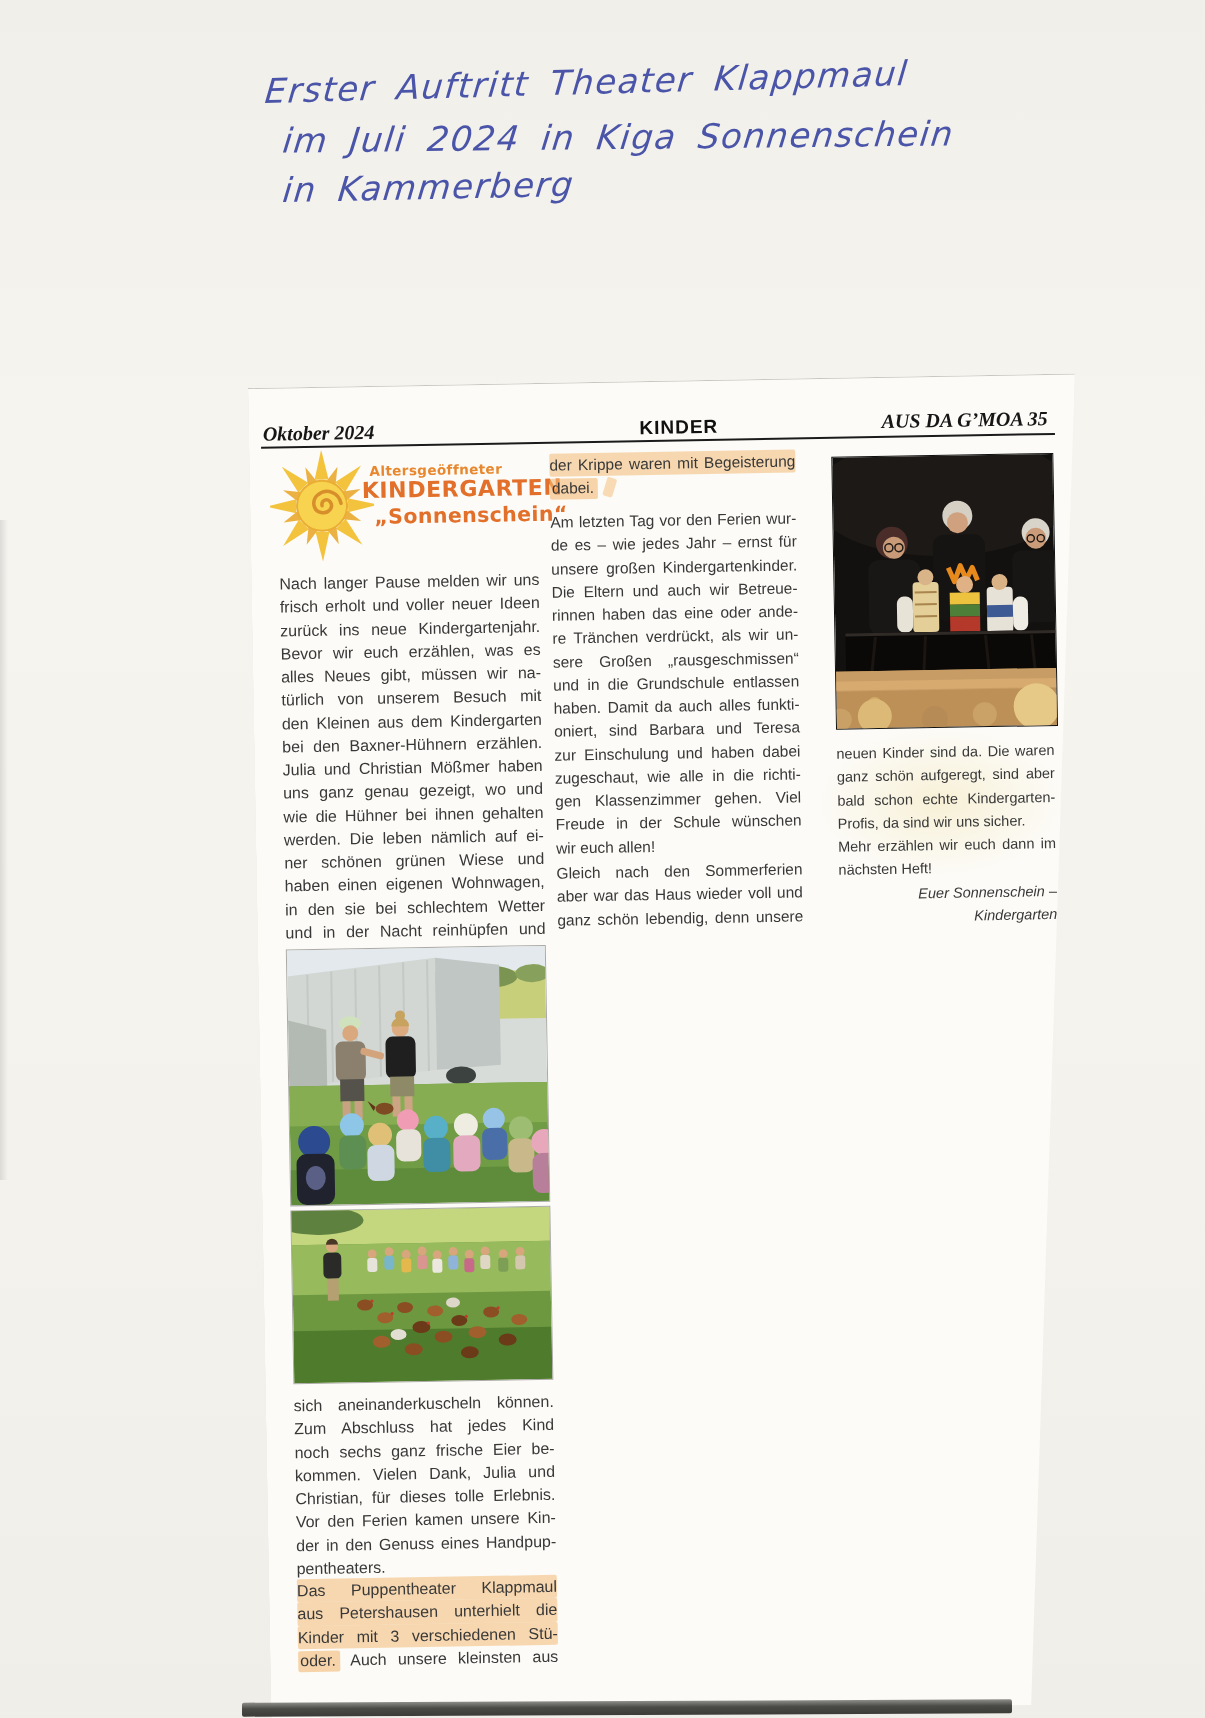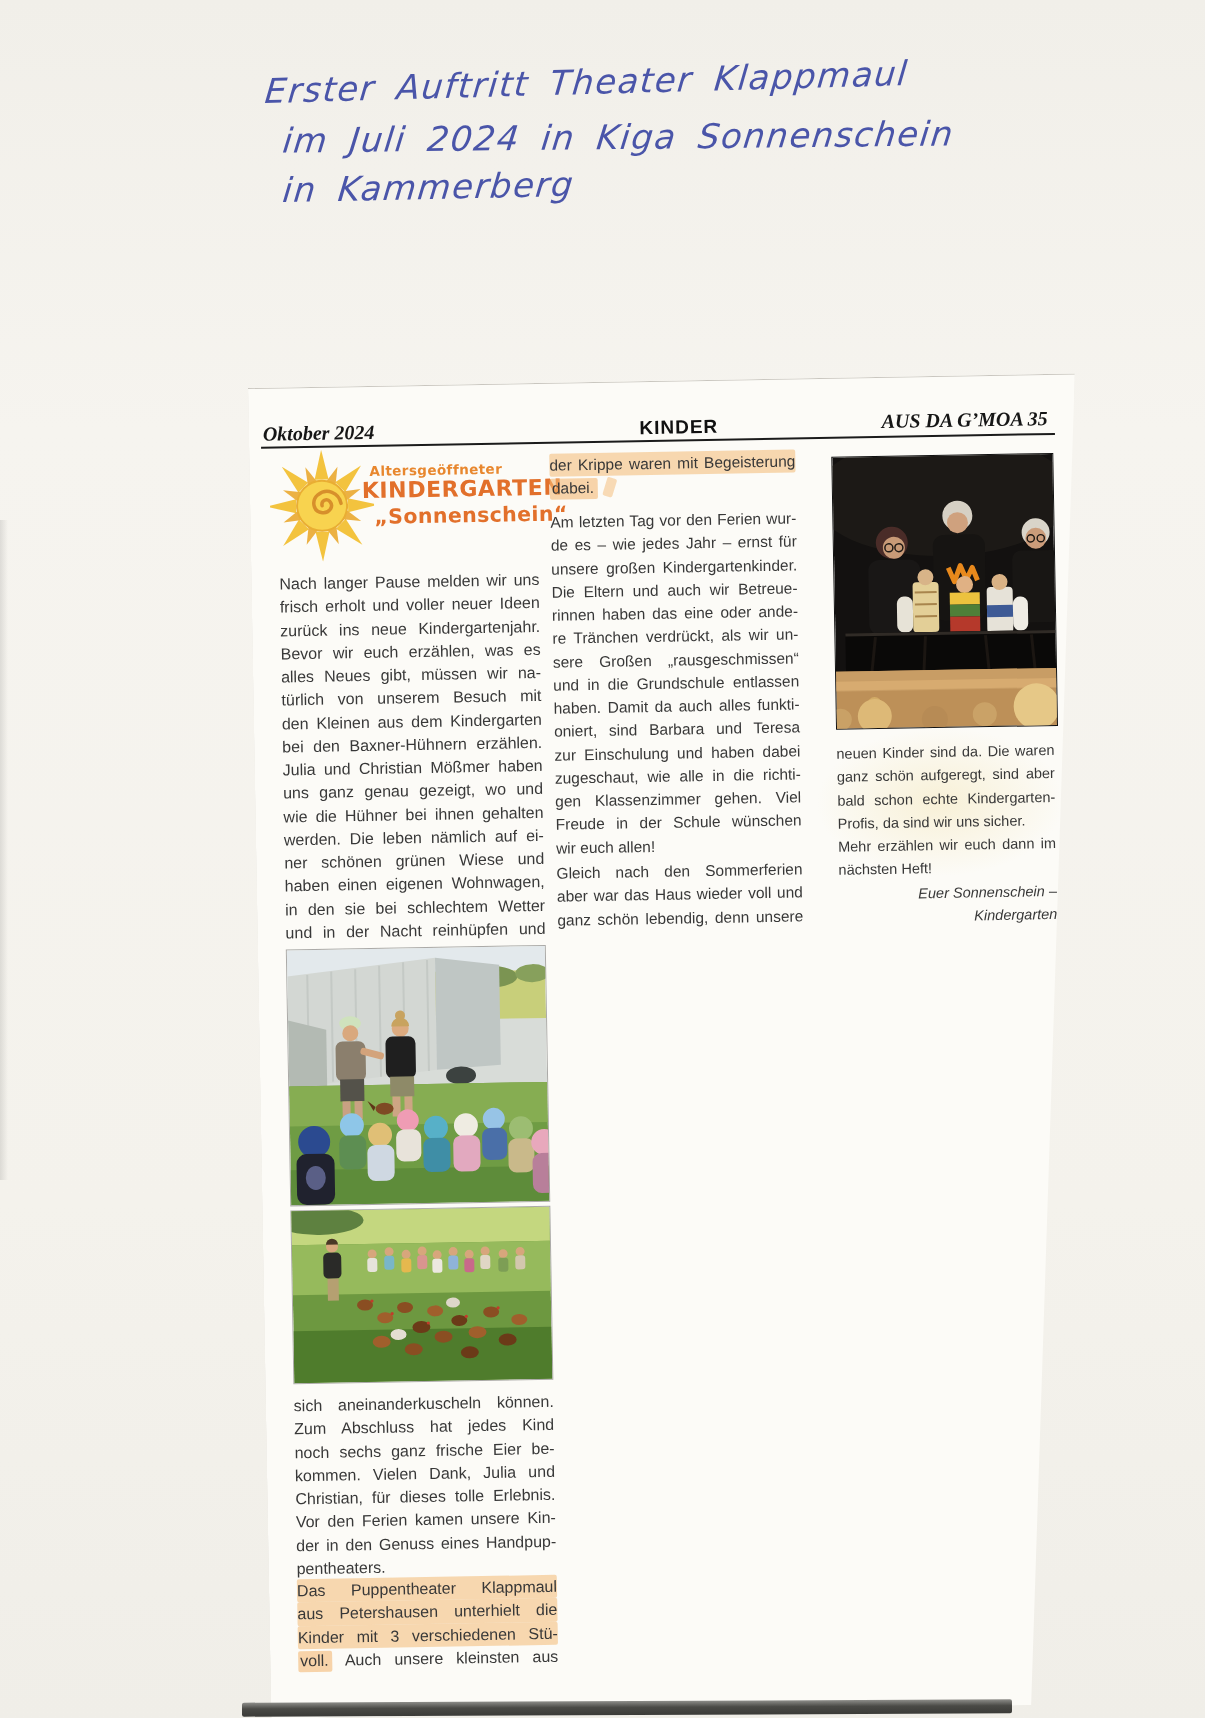--- a/index.html
+++ b/index.html
@@ -267,21 +267,21 @@
         </div>
 
       <div class="blk para cont hlb" style="top:1191px">
           <div class="ln">Das Puppentheater Klappmaul</div>
           <div class="ln">aus Petershausen unterhielt die</div>
           <div class="ln">Kinder mit 3 verschiedenen Stü-</div>
         </div>
 
       <div class="blk" style="top:1261px">
         <div class="ln jl">
-          <span class="hl">voll.</span>
+          <span class="hl">oder.</span>
           <span>Auch unsere kleinsten aus</span>
         </div>
       </div>
     </div>
 
     <div class="col c2">
       <div class="blk" style="top:70px">
         <div class="ln jl hl-full">der Krippe waren mit Begeisterung</div>
       </div>
       <div class="blk" style="top:93px">

